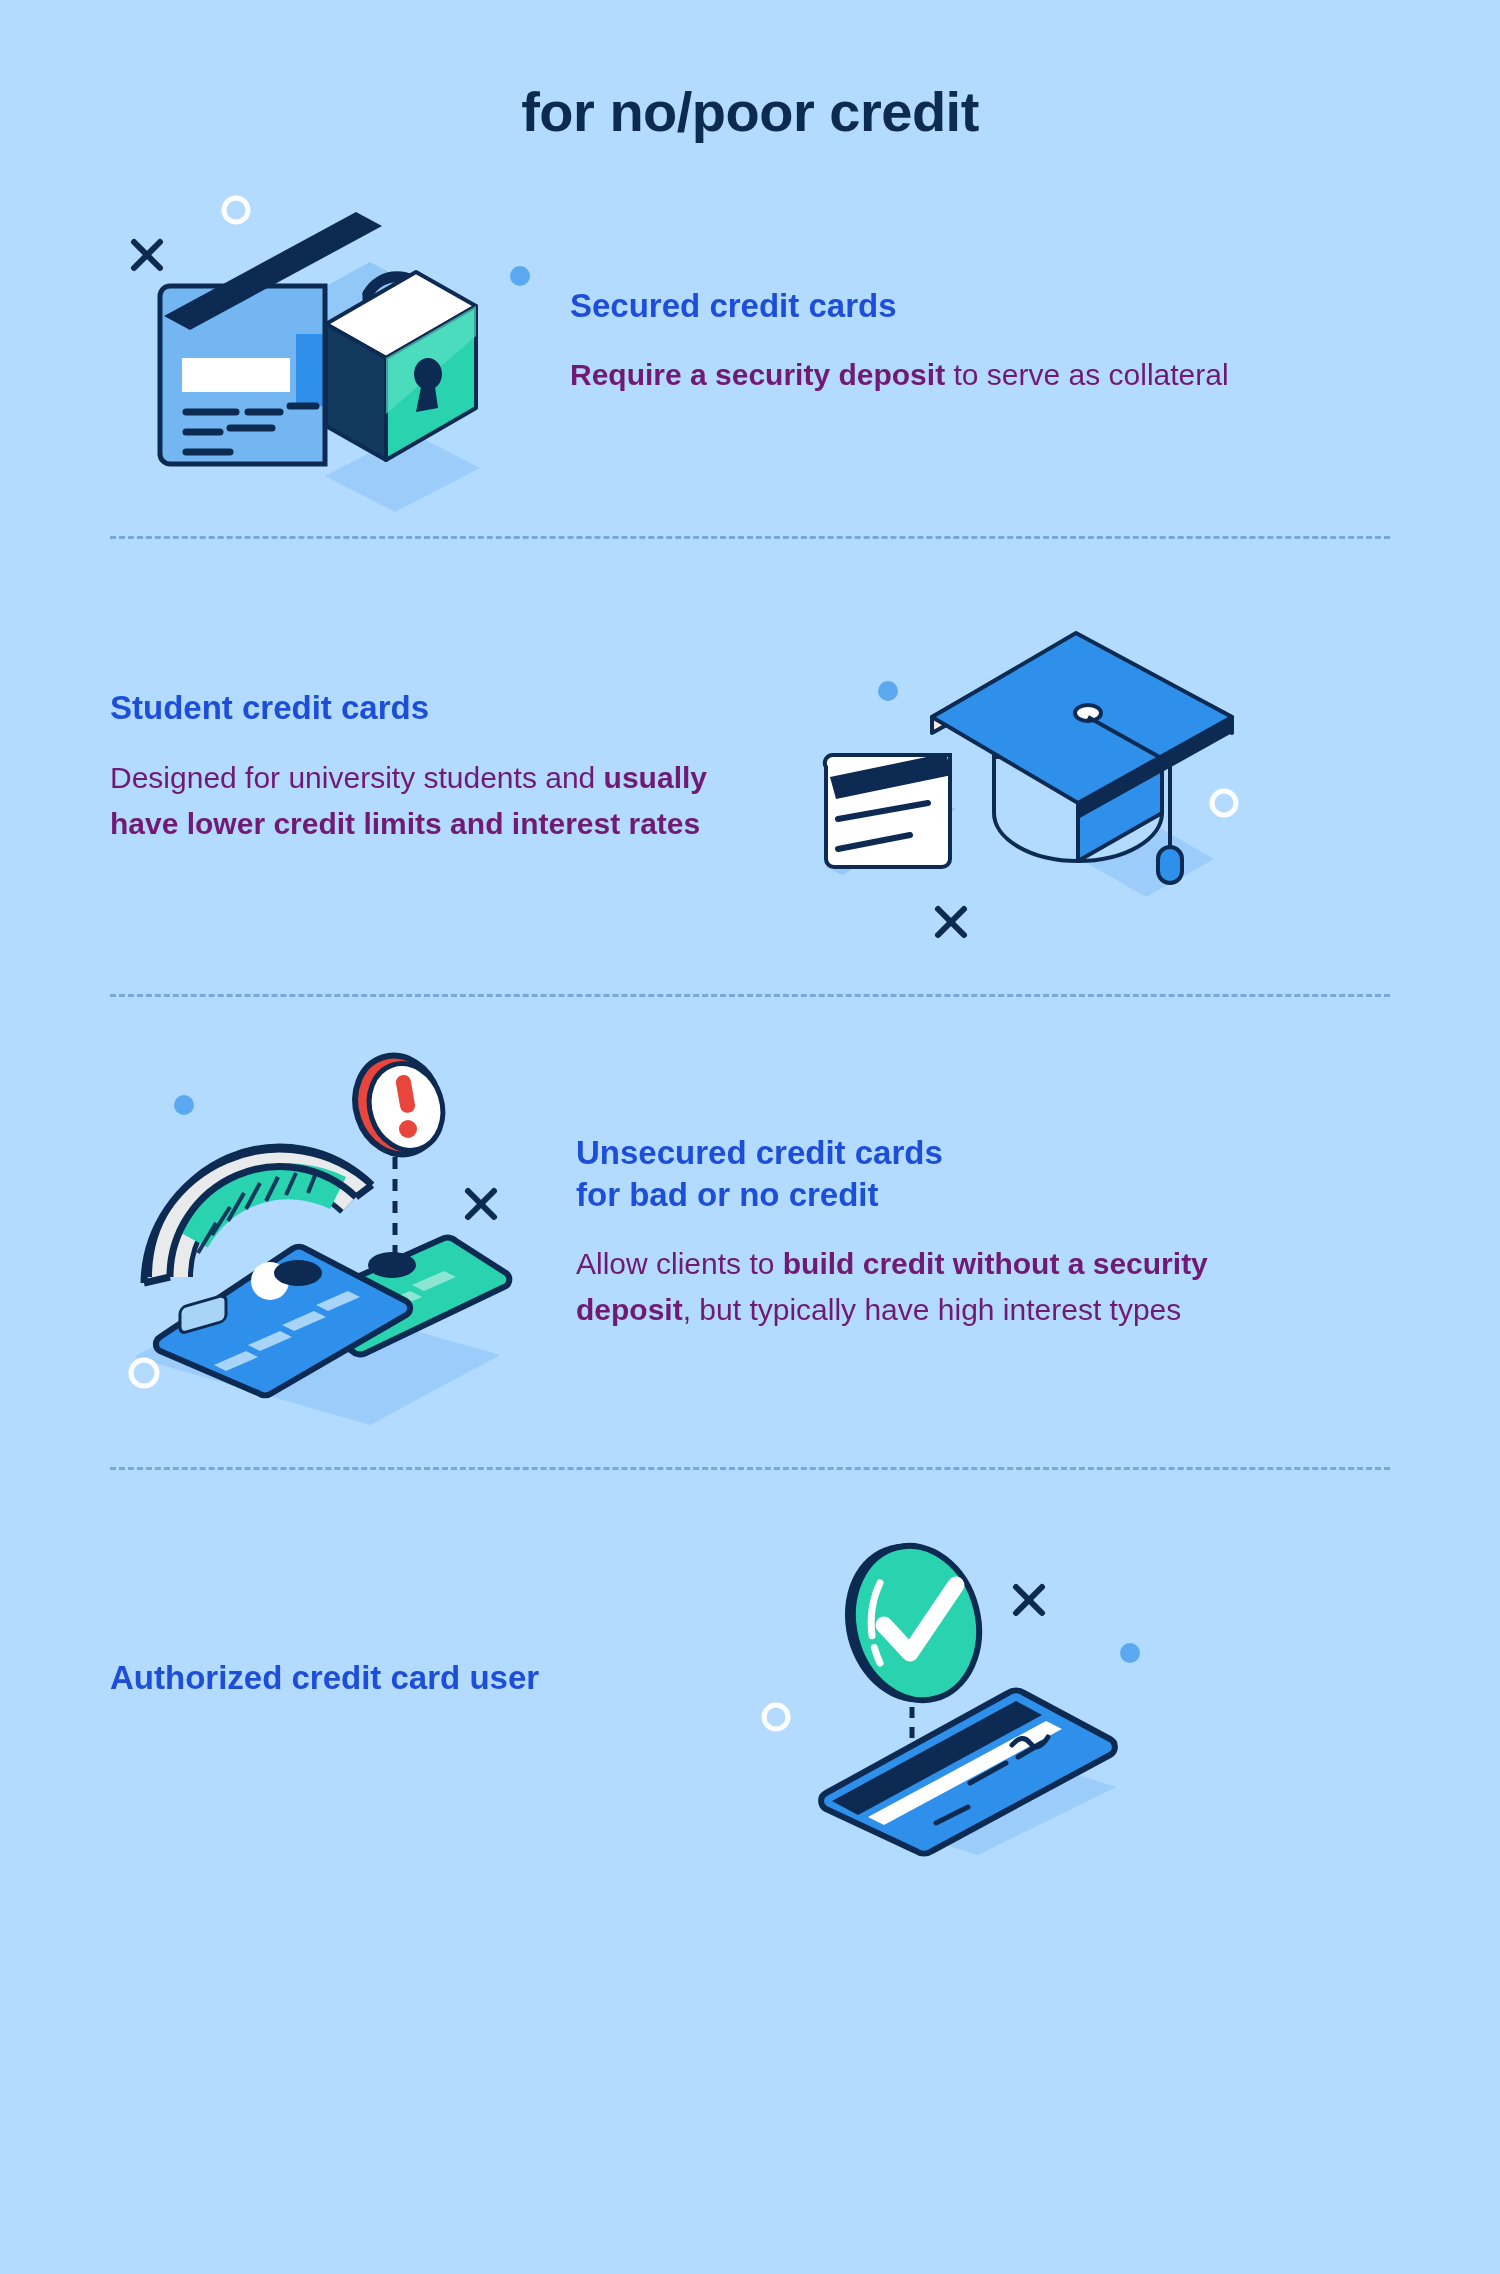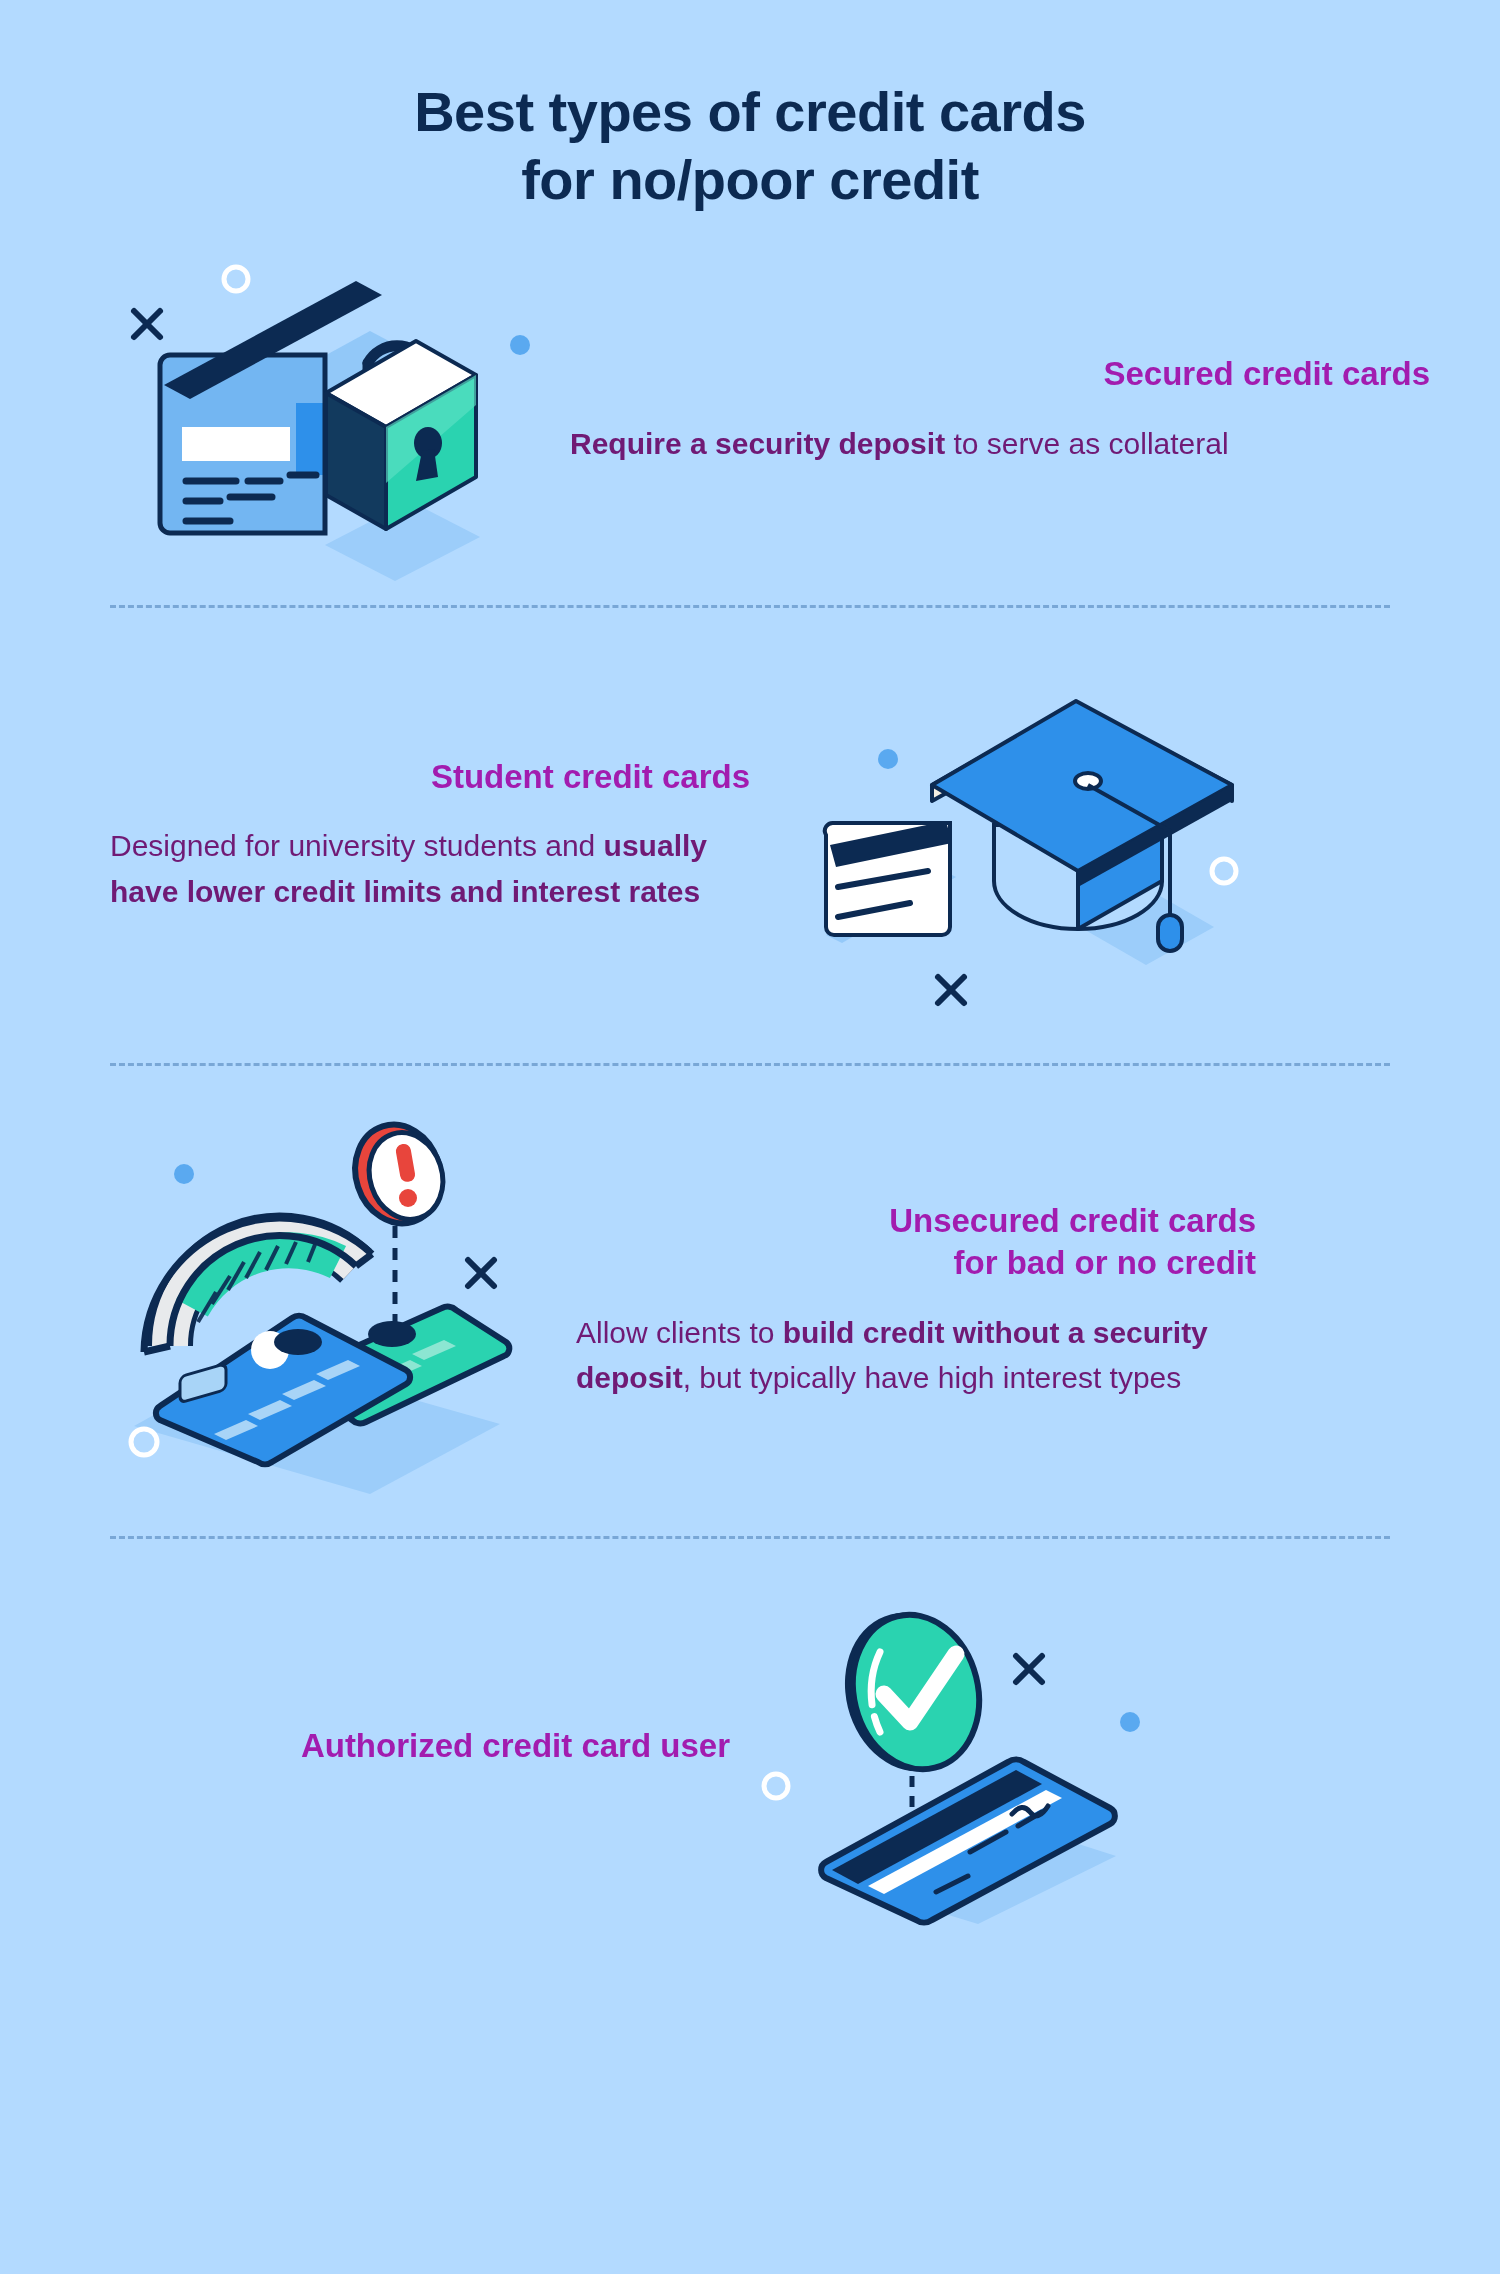--- a/index.html
+++ b/index.html
@@ -47,22 +47,21 @@
   }
   .copy { flex: 1 1 auto; }
   .copy.left  { padding-right: 30px; }
   .copy.right { padding-left: 20px; }
 
   .heading {
     font-size: 33px;
     font-weight: bold;
     line-height: 1.26;
     margin: 0 0 26px 0;
-    color: #a21caf;
-    text-align: right;
+    color: #1d4ed8;
   }
   .body {
     font-size: 30px;
     line-height: 1.52;
     font-weight: normal;
     color: #701a75;
     margin: 0;
   }
   .body b { font-weight: bold; }
 
@@ -73,21 +72,20 @@
     margin: 0 110px;
     opacity: 0.85;
   }
 
   svg { display: block; overflow: visible; }
 </style>
 </head>
 <body>
 
 <div class="title">
-  <span class="line">Best types of credit cards</span>
   <span class="line">for no/poor credit</span>
 </div>
 
 <div class="section s1">
   <div class="art" style="width:430px;">
     <svg width="430" height="330" viewBox="0 0 430 330">
 
       <path d="M205 300 L290 256 L360 292 L275 336 Z" fill="#9ccdfa"></path>
 
       <path d="M60 190 L250 86 L352 140 L162 244 Z" fill="#8cc4f7" opacity="0.85"></path>

